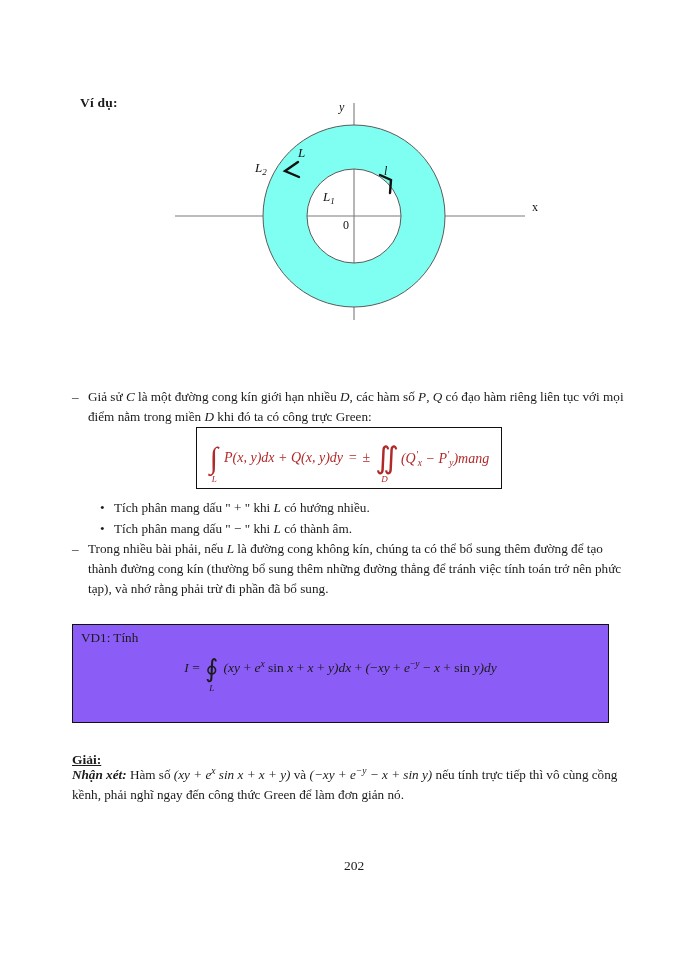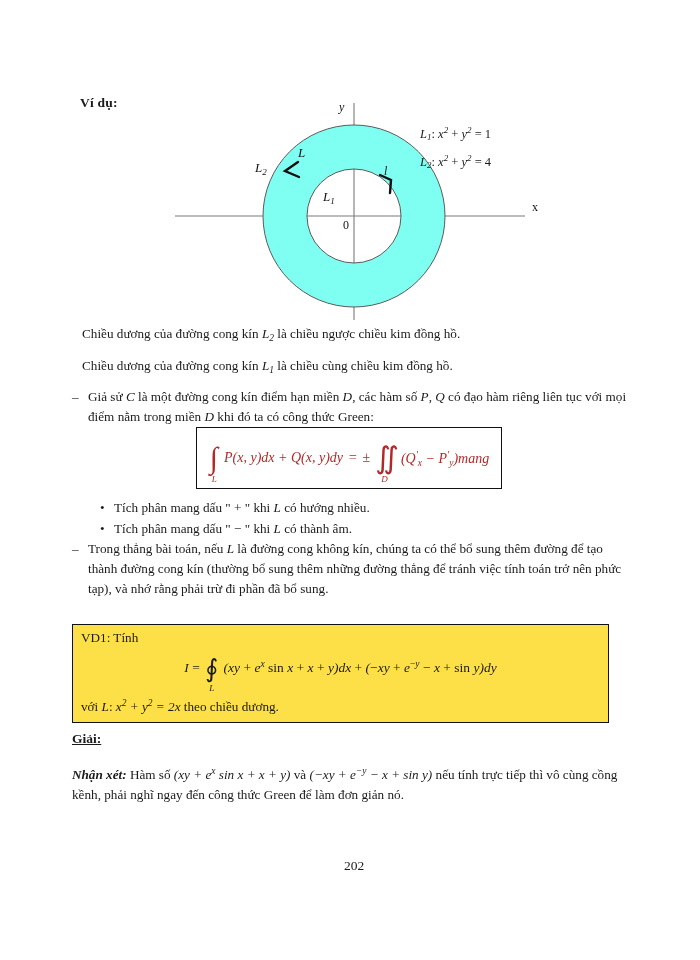--- a/index.html
+++ b/index.html
@@ -141,21 +141,21 @@
 
   
   .vd1-box {
     position: absolute;
     left: 72px;
     top: 616px;
     width: 537px;
     height: 99px;
     border: 1.4px solid #111111;
     box-sizing: border-box;
-    background: #fde047;
+    background: #8b5cf6;
   }
   .vd1-title {
     position: absolute;
     left: 8px;
     top: 5px;
     font-size: 13.2px;
   }
   .vd1-formula {
     position: absolute;
     left: 0;
@@ -187,21 +187,21 @@
     position: absolute;
     left: 8px;
     top: 73px;
     font-size: 13.2px;
   }
 
   
   .giai {
     position: absolute;
     left: 72px;
-    top: 723px;
+    top: 744px;
     font-size: 13.5px;
     font-weight: bold;
     text-decoration: underline;
   }
   .nhanxet {
     position: absolute;
     left: 72px;
     top: 753px;
     width: 556px;
     font-size: 13.2px;
@@ -254,40 +254,26 @@
       <text x="189" y="18" font-family="Liberation Serif, serif" font-size="12" font-style="italic" fill="#111">y</text>
       <text x="193" y="136" font-family="Liberation Serif, serif" font-size="12" fill="#111">0</text>
 
       <text x="105" y="79" font-family="Liberation Serif, serif" font-size="13" font-style="italic" fill="#111">L<tspan font-size="9" dy="3">2</tspan></text>
       <text x="173" y="108" font-family="Liberation Serif, serif" font-size="13" font-style="italic" fill="#111">L<tspan font-size="9" dy="3">1</tspan></text>
       <text x="148" y="64" font-family="Liberation Serif, serif" font-size="13" font-style="italic" fill="#111">L</text>
       <text x="234" y="82" font-family="Liberation Serif, serif" font-size="12" font-style="italic" fill="#111">l</text>
     </svg>
   </div>
 
-  <div class="eqlabels">
-    <div>
-      L<span class="sub">1</span><span class="rm">:</span> x<span class="sup">2</span> <span class="rm">+</span> y<span class="sup">2</span> <span class="rm">= 1</span>
-    </div>
-    <div>
-      L<span class="sub">2</span><span class="rm">:</span> x<span class="sup">2</span> <span class="rm">+</span> y<span class="sup">2</span> <span class="rm">= 4</span>
-    </div>
-  </div>
-
-  <div class="para p-chieu1">
-    <span>Chiều dương của đường cong kín </span><i>L</i><i style="font-size:9.5px;vertical-align:-3px">2</i><span> là chiều ngược chiều kim đồng hồ.</span>
-  </div>
-
-  <div class="para p-chieu2">
-    <span>Chiều dương của đường cong kín </span><i>L</i><i style="font-size:9.5px;vertical-align:-3px">1</i><span> là chiều cùng chiều kim đồng hồ.</span>
-  </div>
+
+
 
   <div class="dash-item p-giasu">
     <span class="dash">–</span>
-    <span class="body"><span>Giả sử </span><i>C</i><span> là một đường cong kín điểm hạn miền </span><i>D</i><span>, các hàm số </span><i>P</i><span>, </span><i>Q</i><span> có đạo hàm riêng liên tục với mọi điểm nằm trong miền </span><i>D</i><span> khi đó ta có công thức Green:</span></span>
+    <span class="body"><span>Giả sử </span><i>C</i><span> là một đường cong kín giới hạn nhiều </span><i>D</i><span>, các hàm số </span><i>P</i><span>, </span><i>Q</i><span> có đạo hàm riêng liên tục với mọi điểm nằm trong miền </span><i>D</i><span> khi đó ta có công trực Green:</span></span>
   </div>
 
   <div class="green-box">
     <div class="green-formula">
       <span class="bigint"><span>∫</span><span class="lim">L</span></span>
       <span style="margin-left:5px">P(x, y)dx + Q(x, y)dy</span>
       <span style="margin:0 5px" class="rm">=</span>
       <span style="font-style:normal">±</span>
       <span class="bigint dblint" style="margin-left:5px"><span>∬</span><span class="lim">D</span></span>
       <span><span>(</span><span>Q</span><span class="prime">'</span><span class="sb">x</span> <span class="rm">−</span> <span>P</span><span class="prime">'</span><span class="sb">y</span><span>)mang</span></span>
@@ -298,36 +284,33 @@
     <div>
       <span class="dot">•</span><span>Tích phân mang dấu " + " khi </span><i>L</i><span> có hướng nhiều.</span>
     </div>
     <div>
       <span class="dot">•</span><span>Tích phân mang dấu " − " khi </span><i>L</i><span> có thành âm.</span>
     </div>
   </div>
 
   <div class="dash-item p-trong">
     <span class="dash">–</span>
-    <span class="body"><span>Trong thẳng bài toán, nếu </span><i>L</i><span> là đường cong không kín, chúng ta có thể bổ sung thêm đường để tạo thành đường cong kín (thường bổ sung thêm những đường thẳng để tránh việc tính toán trở nên phức tạp), và nhớ rằng phải trừ đi phần đã bổ sung.</span></span>
+    <span class="body"><span>Trong nhiều bài phải, nếu </span><i>L</i><span> là đường cong không kín, chúng ta có thể bổ sung thêm đường để tạo thành đường cong kín (thường bổ sung thêm những đường thẳng để tránh việc tính toán trở nên phức tạp), và nhớ rằng phải trừ đi phần đã bổ sung.</span></span>
   </div>
 
   <div class="vd1-box">
     <div class="vd1-title">VD1: Tính</div>
     <div class="vd1-formula">
       <span>I</span>
       <span class="rm">=</span>
       <span class="contour"><span>∮</span><span class="lim">L</span></span>
       <span>(xy <span class="rm">+</span> e<span class="sup">x</span> <span class="rm">sin</span> x <span class="rm">+</span> x <span class="rm">+</span> y)dx</span>
       <span class="rm">+</span>
       <span>(<span class="rm">−</span>xy <span class="rm">+</span> e<span class="sup"><span class="rm">−</span>y</span> <span class="rm">−</span> x <span class="rm">+</span> <span class="rm">sin</span> y)dy</span>
     </div>
-    <div class="vd1-voi">
-      <span>với </span><i>L</i><span>: </span><span class="it">x<span class="sup">2</span> + y<span class="sup">2</span> = 2x</span><span> theo chiều dương.</span>
-    </div>
   </div>
 
   <div class="giai">Giải:</div>
 
   <div class="nhanxet">
     <span class="lead">Nhận xét:</span><span> Hàm số </span><span class="it">(xy + e<span class="sup">x</span> sin x + x + y)</span><span> và </span><span class="it">(−xy + e<span class="sup">−y</span> − x + sin y)</span><span> nếu tính trực tiếp thì vô cùng cồng kềnh, phải nghĩ ngay đến công thức Green để làm đơn giản nó.</span>
   </div>
 
   <div class="pagenum">202</div>
 

